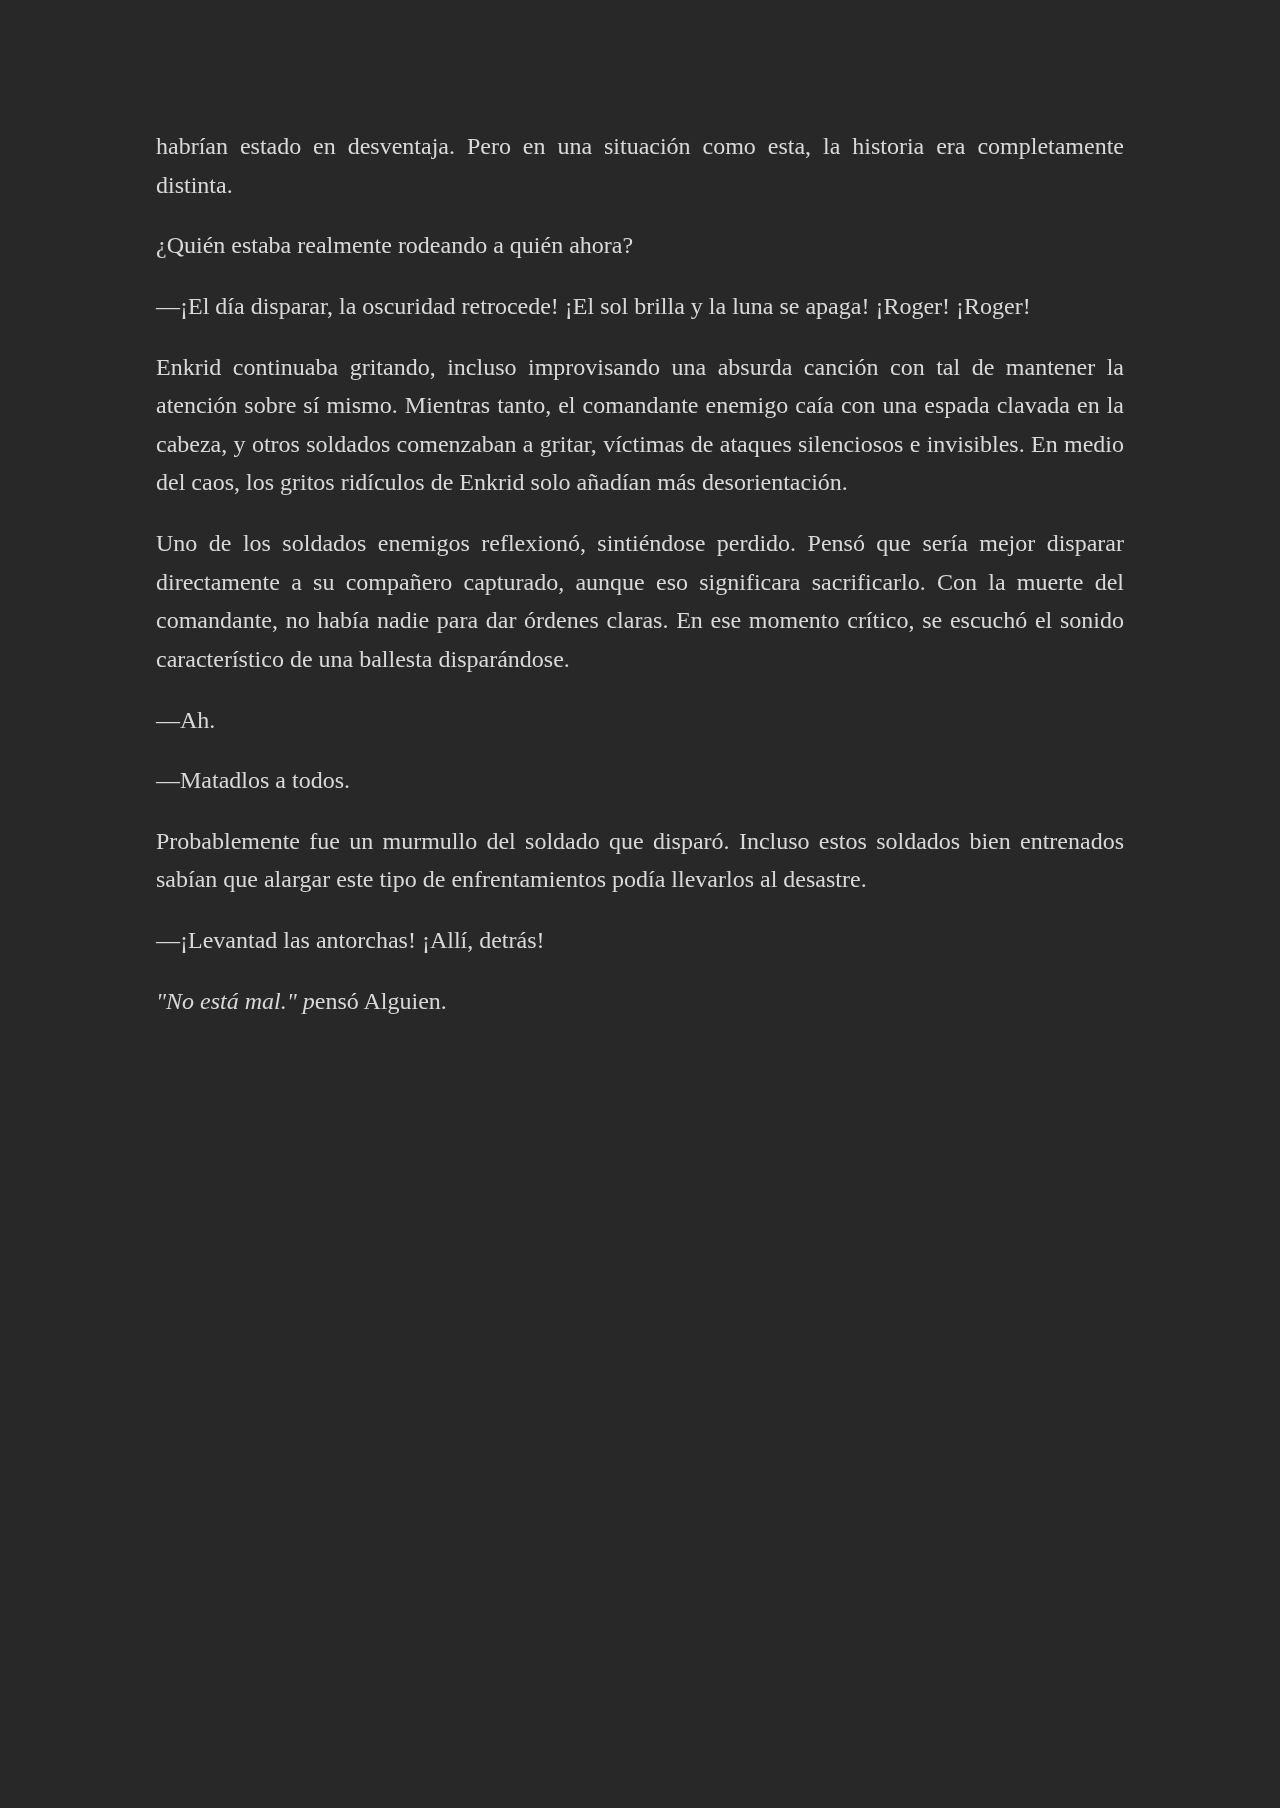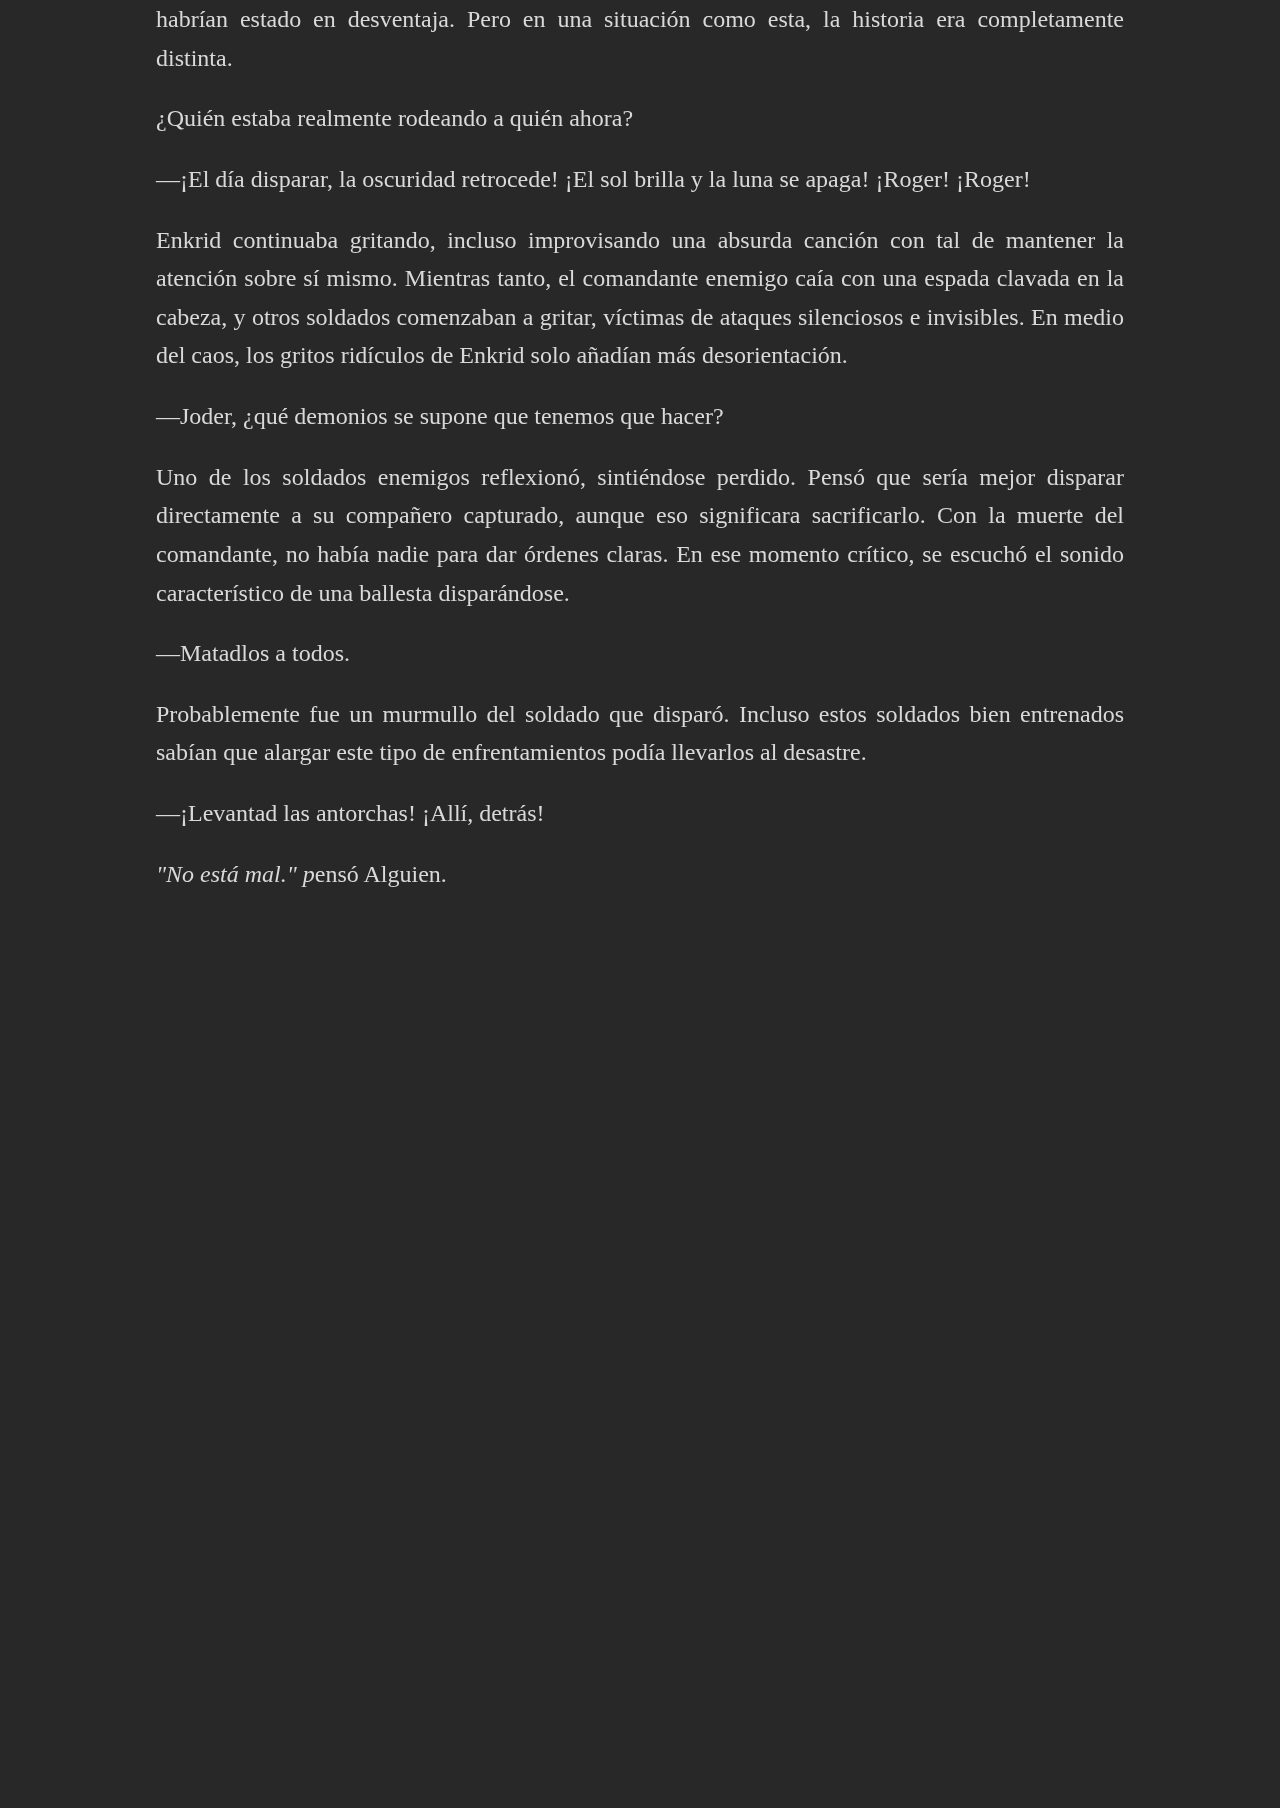--- a/index.html
+++ b/index.html
@@ -9,20 +9,21 @@
   body {
     width: 1280px;
     height: 1808px;
     background: #282828;
     overflow: hidden;
   }
   .page {
     box-sizing: border-box;
     width: 968px;
     margin: 0 auto;
+    padding-top: 127px;
     font-family: "Liberation Serif", "DejaVu Serif", serif;
     font-size: 24px;
     line-height: 1.61;
     color: #d9d9d9;
     text-align: justify;
   }
   .para {
     margin: 0 0 22px 0;
   }
   .para:first-child {
@@ -36,19 +37,19 @@
   }
 </style>
 </head>
 <body>
 
 <main class="page">
   <p class="para">habrían estado en desventaja. Pero en una situación como esta, la historia era completamente distinta.</p>
   <p class="para">¿Quién estaba realmente rodeando a quién ahora?</p>
   <p class="para">—¡El día disparar, la oscuridad retrocede! ¡El sol brilla y la luna se apaga! ¡Roger! ¡Roger!</p>
   <p class="para">Enkrid continuaba gritando, incluso improvisando una absurda canción con tal de mantener la atención sobre sí mismo. Mientras tanto, el comandante enemigo caía con una espada clavada en la cabeza, y otros soldados comenzaban a gritar, víctimas de ataques silenciosos e invisibles. En medio del caos, los gritos ridículos de Enkrid solo añadían más desorientación.</p>
-  <p class="para">—Joder, ¿qué demonios se supone que tenemos que hacer?</p>
   <p class="para">Uno de los soldados enemigos reflexionó, sintiéndose perdido. Pensó que sería mejor disparar directamente a su compañero capturado, aunque eso significara sacrificarlo. Con la muerte del comandante, no había nadie para dar órdenes claras. En ese momento crítico, se escuchó el sonido característico de una ballesta disparándose.</p>
+  <p class="para">—Ah.</p>
   <p class="para">—Matadlos a todos.</p>
   <p class="para">Probablemente fue un murmullo del soldado que disparó. Incluso estos soldados bien entrenados sabían que alargar este tipo de enfrentamientos podía llevarlos al desastre.</p>
   <p class="para">—¡Levantad las antorchas! ¡Allí, detrás!</p>
   <p class="para"><em class="run-italic">"No está mal." p</em><span class="run-regular">ensó Alguien.</span></p>
 </main>
 
 </body></html>

